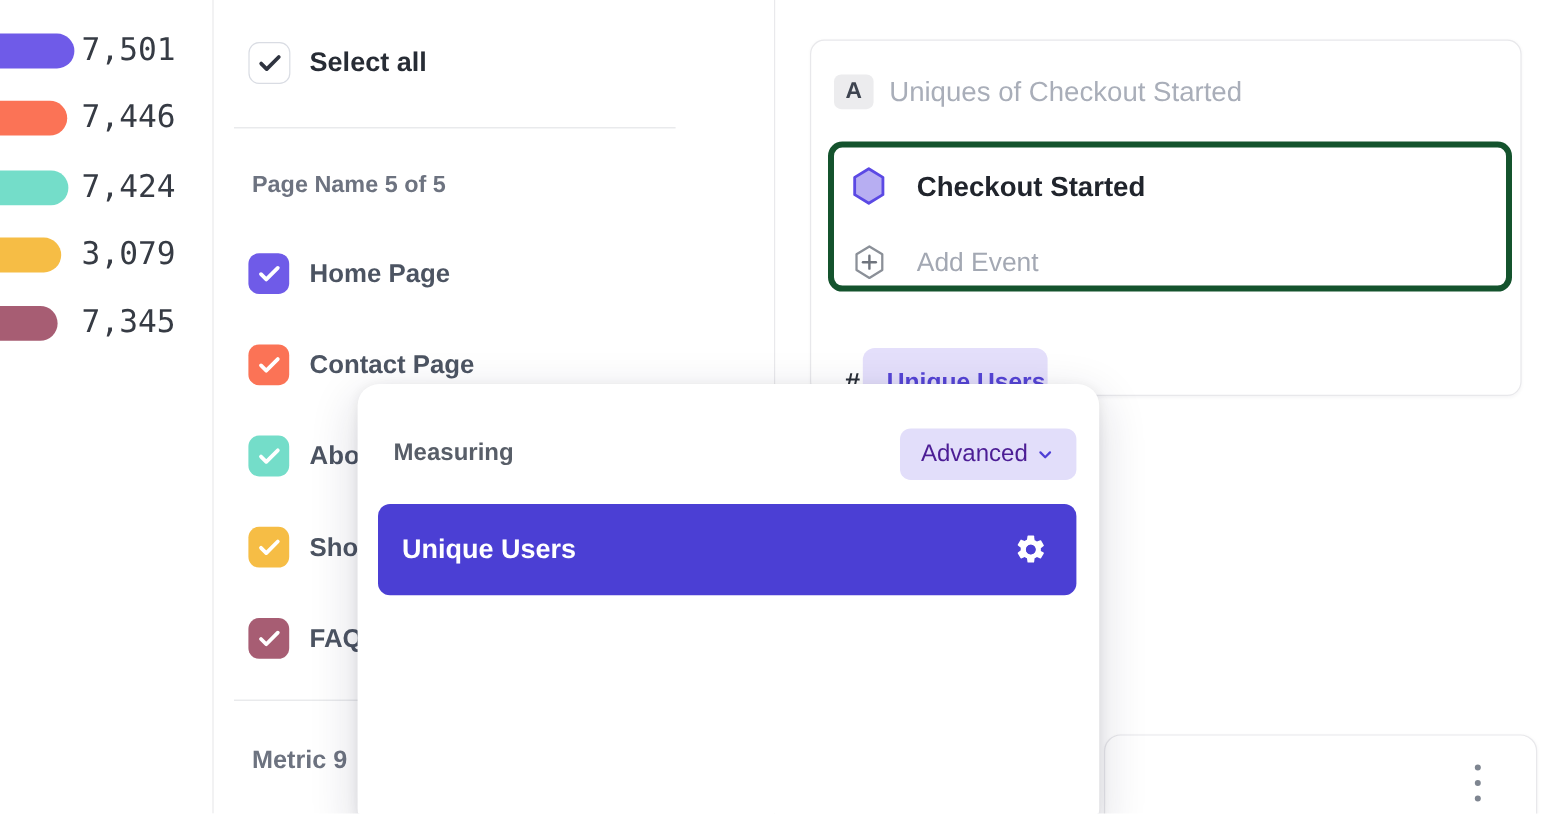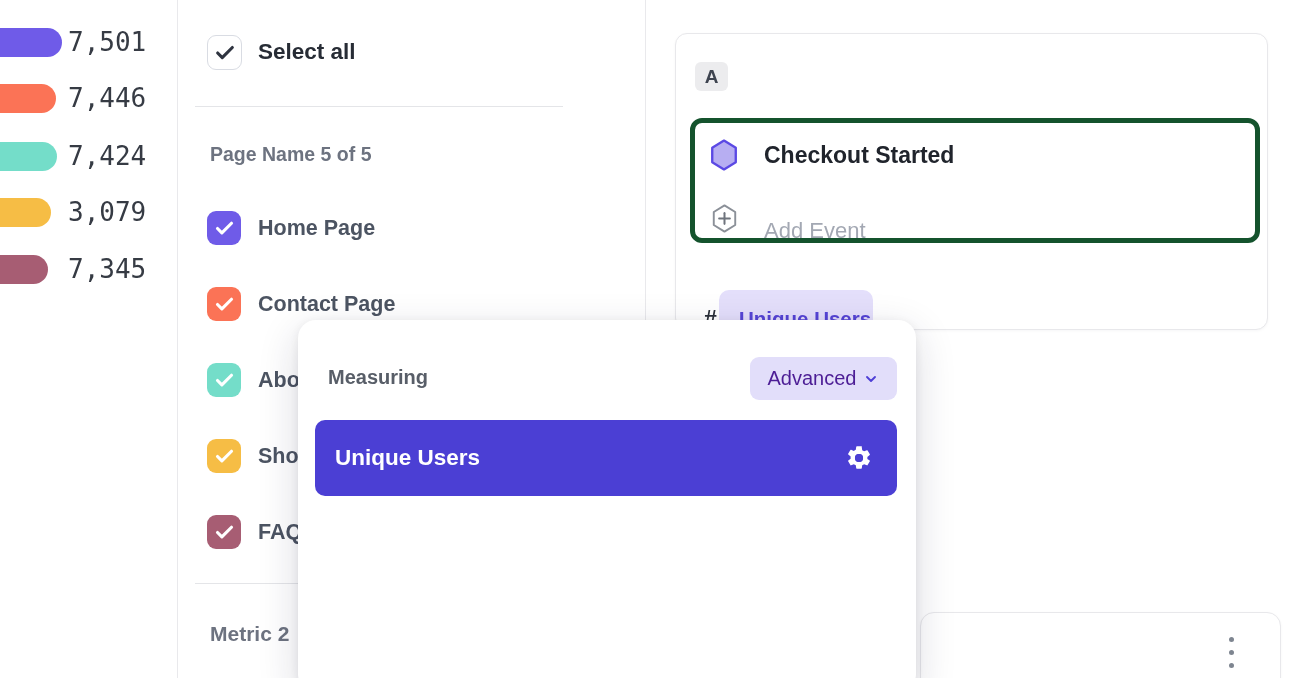--- a/index.html
+++ b/index.html
@@ -29,21 +29,21 @@
   
   .card { position:absolute; background:#fff; border:1px solid #e8e8eb; border-radius:12px;
           box-shadow:0 1px 3px rgba(20,20,40,.04); }
   #event-card   { left:675px; top:33px;  width:593px; height:297px; z-index:5; }
   #inner-card   { left:14px;  top:84px;  width:570px; height:125px; border:5px solid #14532d; border-radius:12px; position:absolute; background:#fff; }
   .badge-a { position:absolute; left:19px; top:28px; width:33px; height:29px; background:#ececee;
              border-radius:6px; text-align:center; line-height:29px; font-size:19px; font-weight:700; color:#3e4450; }
   .placeholder-text { position:absolute; left:65px; top:28px; height:29px; line-height:29px;
                       font-size:23px; font-weight:500; color:#a9aeb9; white-space:nowrap; }
   .event-row-label { position:absolute; left:69px; font-size:23px; font-weight:700; color:#20242c; white-space:nowrap; }
-  .addevent-label  { position:absolute; left:69px; font-size:22px; font-weight:500; color:#a3a8b3; white-space:nowrap;margin-top:12px; }
+  .addevent-label  { position:absolute; left:69px; font-size:22px; font-weight:500; color:#a3a8b3; white-space:nowrap; }
   .hash { position:absolute; left:28px; top:272px; font-size:23px; font-weight:700; color:#2b3038; }
   .measure-pill { position:absolute; left:43px; top:256px; width:154px; height:58px; background:#e4dffb;
                   border-radius:10px; display:flex; align-items:center; padding:0 0 0 20px; gap:8px; }
   .measure-pill span { font-size:20.5px; font-weight:700; color:#5645d6; white-space:nowrap; }
 
   
   #measuring-pop { left:298px; top:320px; width:618px; height:372px; background:#fff;
                    border-radius:18px; z-index:20;
                    box-shadow:0 12px 40px rgba(25,25,60,.16), 0 2px 10px rgba(0,0,0,.07); }
   .pop-title { position:absolute; left:30px; top:46px; font-size:20px; font-weight:600; color:#585e68; }
@@ -149,25 +149,26 @@
     <div class="cb-label" style="top:439px">Shop Page</div>
 
     <div class="cbox" style="left: 207px; top: 515px; background-color: rgb(167, 93, 115);">
       <svg width="21" height="21" viewBox="0 0 24 24">
         <polyline points="20 6 9 17 4 12" fill="none" stroke="#ffffff" stroke-width="3.6" stroke-linecap="round" stroke-linejoin="round"></polyline>
       </svg>
     </div>
     <div class="cb-label" style="top:515px">FAQ Page</div>
 
     <div class="hr" style="top:583px"></div>
-    <div class="gray-label" style="top:622px; font-weight:600; font-size:21px">Metric 2</div>
+    <div class="gray-label" style="top:622px; font-weight:600; font-size:21px">Metric 9</div>
   </div>
 
   <div class="card" id="event-card">
     <div class="badge-a">A</div>
+    <div class="placeholder-text">Uniques of Checkout Started</div>
 
     <div id="inner-card">
       <div class="abs" style="left:13px; top:15px">
         <svg width="32" height="34" viewBox="0 0 24 26">
           <polygon points="12,2 21,7.5 21,18.5 12,24 3,18.5 3,7.5" fill="#b7aef2" stroke="#5b49e4" stroke-width="1.8" stroke-linejoin="round"></polygon>
         </svg>
       </div>
       <div class="event-row-label" style="top:16px; line-height:32px">Checkout Started</div>
 
       <div class="abs" style="left:15px; top:80px">

